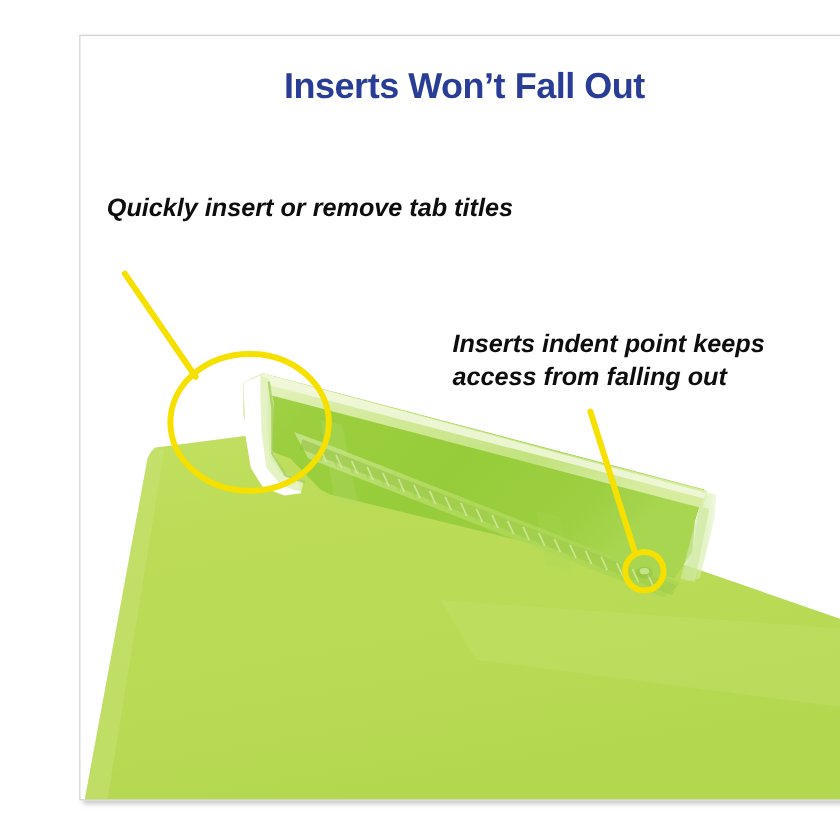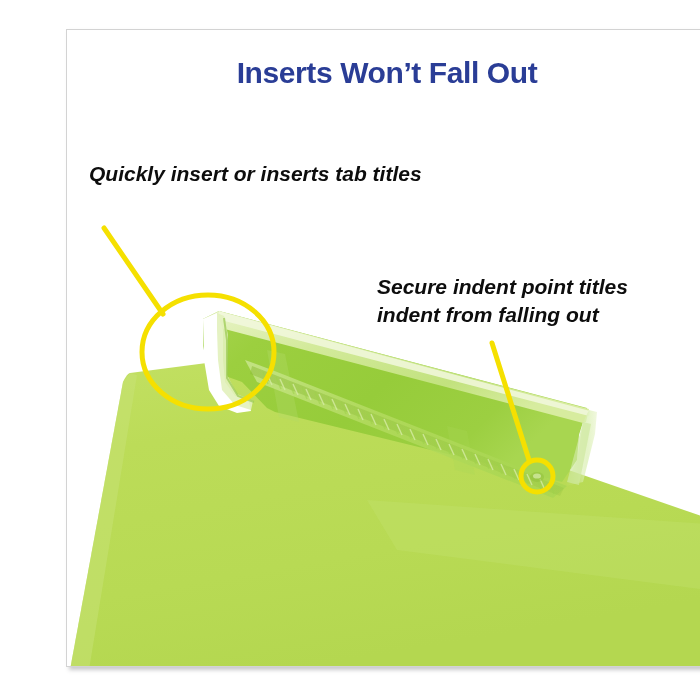--- a/index.html
+++ b/index.html
@@ -262,22 +262,22 @@
         <g>
           <path d="M 425,313 L 462,430" fill="none" stroke="#f5e000" stroke-width="5" stroke-linecap="round"></path>
           <circle cx="470" cy="446" r="16" fill="none" stroke="#f5e000" stroke-width="5"></circle>
         </g>
       </svg>
     </div>
 
     <div id="headline">Inserts Won’t Fall Out</div>
 
     <div id="caption-left" class="caption">
-      <div>Quickly insert or inserts tab titles</div>
+      <div>Quickly insert or remove tab titles</div>
     </div>
 
     <div id="caption-right" class="caption">
-      <div>Secure indent point titles</div>
-      <div>indent from falling out</div>
+      <div>Inserts indent point keeps</div>
+      <div>access from falling out</div>
     </div>
 
   </div>
 </div>
 
 </body></html>

